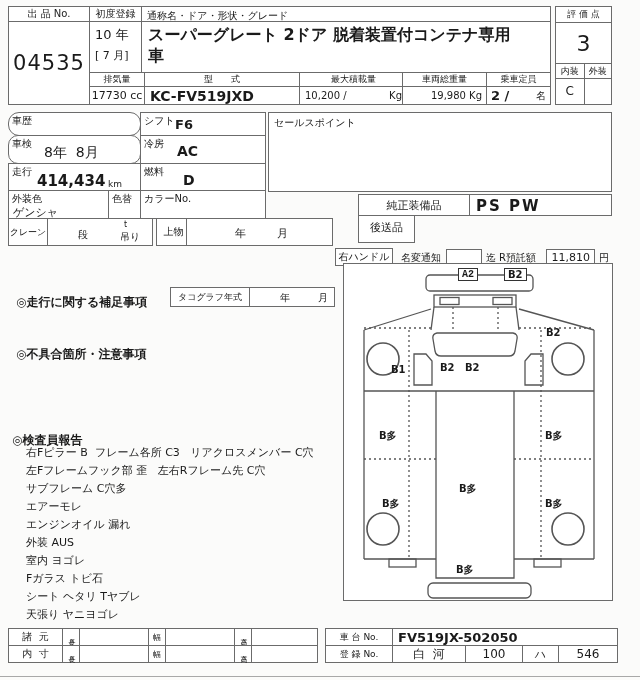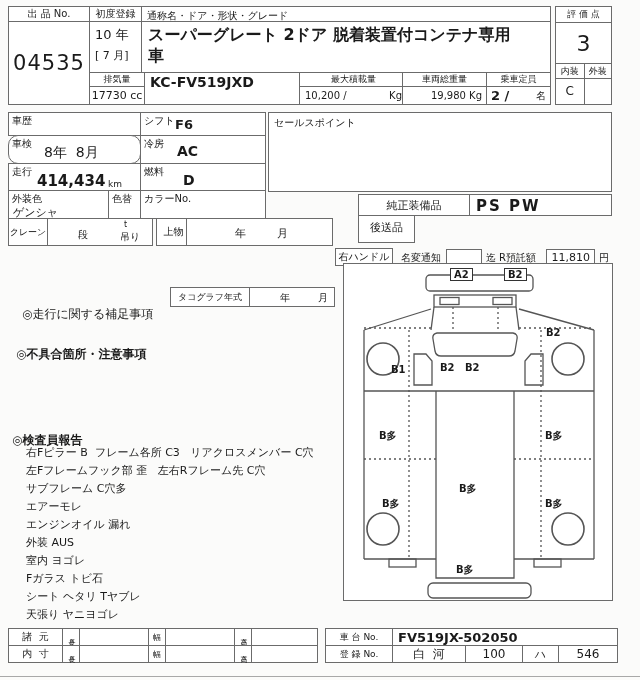--- a/index.html
+++ b/index.html
@@ -40,20 +40,21 @@
   <div class="box" style="left:141px;top:21px;width:410px;height:52px;padding:3px 0 0 6px;">
     <div class="b" style="font-size:16px;white-space:nowrap;">スーパーグレート 2ドア 脱着装置付コンテナ専用</div>
     <div class="b" style="font-size:16px;">車</div>
   </div>
 
   <div class="box" style="left:89px;top:72px;width:56px;height:33px;">
     <div class="cell-label">排気量</div>
     <div class="cell-value fs11" style="justify-content:center;height:17px;">17730 cc</div>
   </div>
   <div class="box" style="left:144px;top:72px;width:156px;height:33px;">
+    <div class="cell-label">型　　式</div>
     <div class="cell-value fs14 b" style="padding-left:5px;height:17px;">KC-FV519JXD</div>
   </div>
   <div class="box" style="left:299px;top:72px;width:109px;height:33px;">
     <div class="cell-label">最大積載量</div>
     <div class="cell-value lbl10" style="justify-content:space-between;padding:0 5px;height:17px;">
       <span>10,200 /</span>
       <span>Kg</span>
     </div>
   </div>
   <div class="box" style="left:402px;top:72px;width:85px;height:33px;">
@@ -76,21 +77,21 @@
         <div class="cell-label" style="height:15px;">内装</div>
         <div class="c fs12" style="height:24px;">C</div>
       </div>
       <div style="width:50%;border-left:1px solid #6b6b6b;">
         <div class="cell-label" style="height:15px;">外装</div>
         <div class="c fs12" style="height:24px;"></div>
       </div>
     </div>
   </div>
 
-  <div class="box" style="left:8px;top:112px;width:133px;height:24px;">
+  <div class="box" style="left:8px;top:112px;width:133px;height:24px;border-radius:11px;">
     <span class="toplabel">車歴</span>
     <span class="abs fs12" style="left:50px;top:5px;"></span>
   </div>
   <div class="box" style="left:140px;top:112px;width:126px;height:24px;">
     <span class="toplabel lbl9">シフト</span>
     <span class="abs fs13 b" style="left:34px;top:4px;">F6</span>
   </div>
   <div class="box" style="left:8px;top:135px;width:133px;height:29px;border-radius:10px;">
     <span class="toplabel">車検</span>
     <span class="abs fs14" style="left:35px;top:8px;white-space:pre;">8年  8月</span>
@@ -183,35 +184,35 @@
         <rect x="190" y="295" width="27" height="8"></rect>
         <rect x="84" y="319" width="103" height="15" rx="5"></rect>
         <path d="M70,90 h12 l6,7 v24 h-18 z"></path>
         <path d="M199,90 h-12 l-6,7 v24 h18 z"></path>
         <circle cx="39" cy="95" r="16" fill="#fff" stroke-width="1.6"></circle>
         <circle cx="224" cy="95" r="16" fill="#fff" stroke-width="1.6"></circle>
         <circle cx="39" cy="265" r="16" fill="#fff" stroke-width="1.6"></circle>
         <circle cx="224" cy="265" r="16" fill="#fff" stroke-width="1.6"></circle>
       </g>
     </svg>
-    <span class="dialabel diabox" style="left:106px;top:4px;">A2</span>
+    <span class="dialabel diabox" style="left:114px;top:4px;font-family:Liberation Mono, monospace;">A2</span>
     <span class="dialabel diabox" style="left:160px;top:4px;">B2</span>
     <span class="dialabel" style="left:202px;top:63px;">B2</span>
     <span class="dialabel" style="left:47px;top:100px;">B1</span>
     <span class="dialabel" style="left:96px;top:98px;">B2</span>
     <span class="dialabel" style="left:121px;top:98px;">B2</span>
     <span class="dialabel" style="left:35px;top:165px;">B多</span>
     <span class="dialabel" style="left:201px;top:165px;">B多</span>
     <span class="dialabel" style="left:115px;top:218px;">B多</span>
     <span class="dialabel" style="left:38px;top:233px;">B多</span>
     <span class="dialabel" style="left:201px;top:233px;">B多</span>
     <span class="dialabel" style="left:112px;top:299px;">B多</span>
   </div>
 
-  <div class="abs fs12" style="left:16px;top:306px;font-weight:400;margin-left:6px;">◎走行に関する補足事項</div>
+  <div class="abs fs12" style="left:16px;top:294px;font-weight:700;">◎走行に関する補足事項</div>
   <div class="box c lbl9" style="left:170px;top:287px;width:80px;height:20px;">タコグラフ年式</div>
   <div class="box" style="left:249px;top:287px;width:86px;height:20px;">
     <span class="abs lbl10" style="left:30px;top:3px;">年</span>
     <span class="abs lbl10" style="left:68px;top:3px;">月</span>
   </div>
 
   <div class="abs fs12" style="left:16px;top:346px;font-weight:600;">◎不具合箇所・注意事項</div>
 
   <div class="abs fs12" style="left:12px;top:432px;font-weight:600;">◎検査員報告</div>
   <div class="abs" style="left:26px;top:444px;width:312px;">

